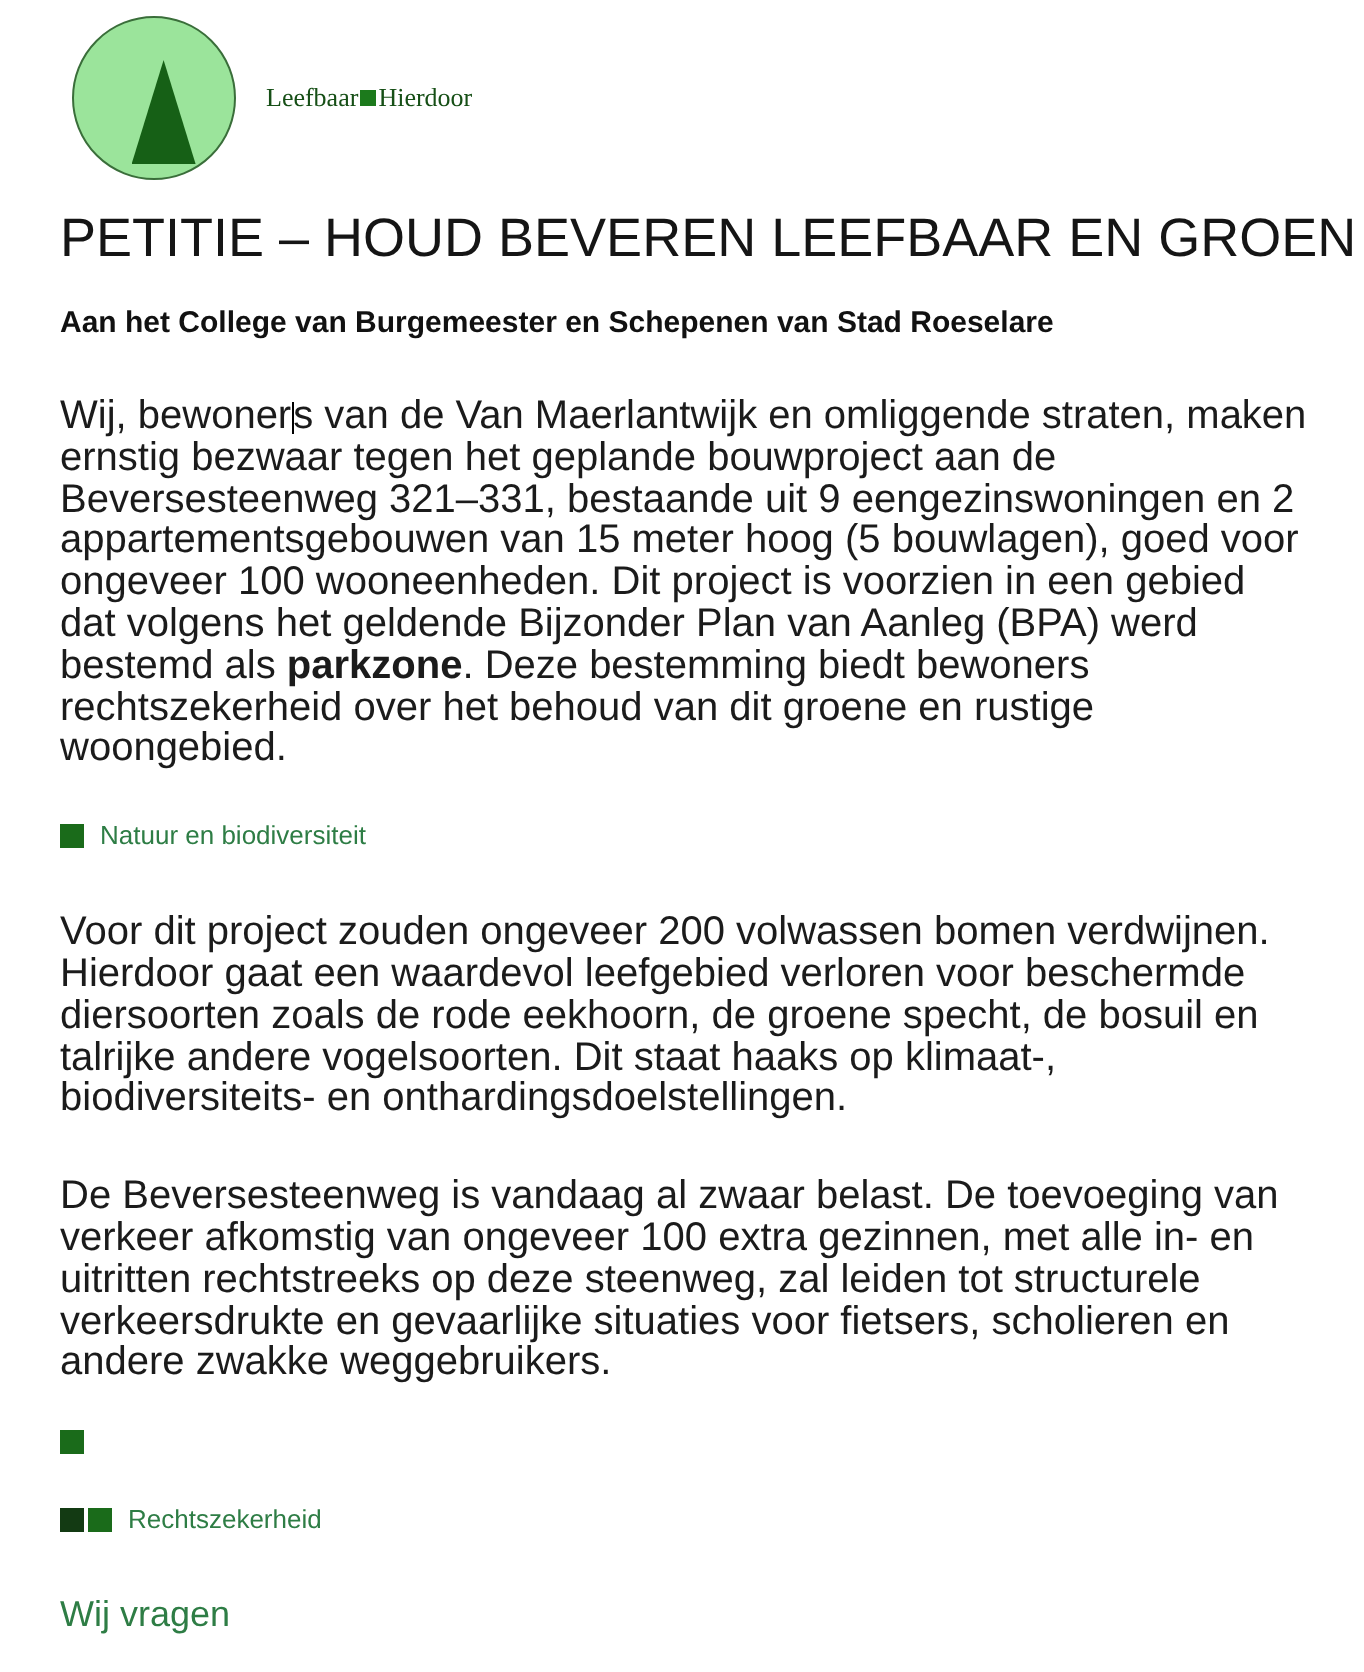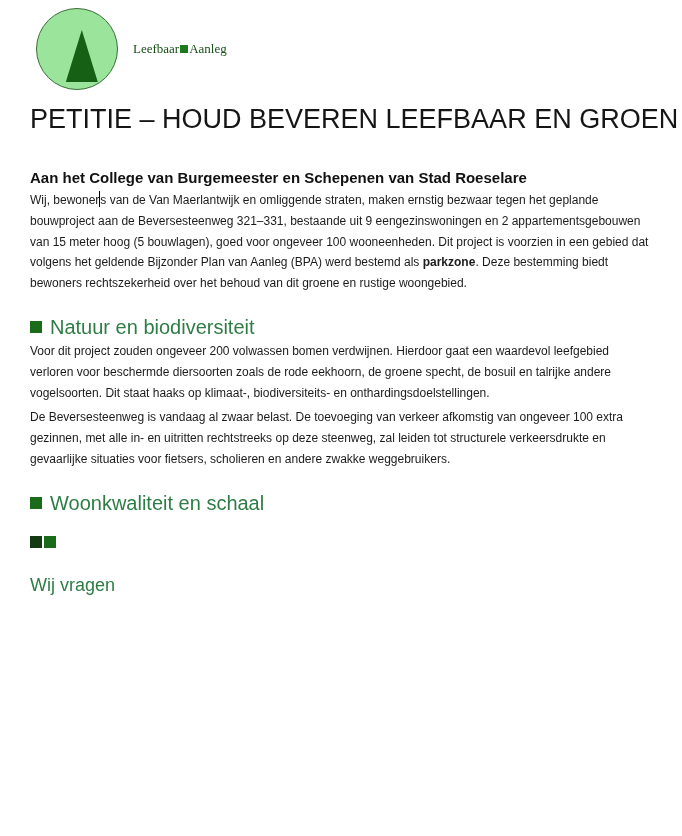--- a/index.html
+++ b/index.html
@@ -42,56 +42,56 @@
     display:flex;align-items:center;
   }
   .brand-square{display:inline-block;width:8px;height:8px;background:#1c7a1c;margin:0 1px;}
 
   
   .title{
     margin-top:12px;text-align:left;
     font-size:27px;line-height:30px;color:#151515;
     font-weight:400;white-space:nowrap;
   }
-  .addressee{margin-top:35px;font-size:15px;font-weight:bold;color:#111;}
+  .addressee{margin-top:19px;font-size:15px;font-weight:bold;color:#111;}
 
   
-  .body-text{font-size:12px;line-height:20.8px;margin-top:4px;color:var(--body-text);}
+  .body-text{font-size:20px;line-height:20.8px;margin-top:28px;color:var(--body-text);}
   .caret{
     display:inline-block;width:0;height:16px;
     border-left:1.5px solid #000;
     vertical-align:-3px;
   }
   .bold{font-weight:bold;}
 
   
   .section-heading{
     margin-top:23px;
     display:flex;align-items:center;
-    font-size:20px;line-height:20px;color:var(--heading-green);
+    font-size:13px;line-height:20px;color:var(--heading-green);
   }
   .square{width:12px;height:12px;background:var(--marker-green);display:inline-block;margin-right:8px;flex:0 0 auto;}
   .square.dark{background:var(--marker-dark);margin-right:2px;}
   .square.second{margin-right:8px;}
 
   .demands-heading{margin-top:27px;font-size:18px;color:var(--heading-green);}
 </style>
 </head>
 <body>
 
 <div class="page">
 
   <div class="logo-row">
     <div class="logo-circle">
       <div class="logo-tree"></div>
     </div>
     <div class="brand">
       <span>Leefbaar</span>
         <span class="brand-square"></span>
-        <span>Aanleg</span>
+        <span>Hierdoor</span>
     </div>
   </div>
 
   <div class="title">PETITIE – HOUD BEVEREN LEEFBAAR EN GROEN</div>
 
   <div class="addressee">Aan het College van Burgemeester en Schepenen van Stad Roeselare</div>
 
   <p class="body-text"><span>Wij, bewoner</span><span class="caret"></span><span>s van de Van Maerlantwijk en omliggende straten, maken ernstig bezwaar tegen het geplande bouwproject aan de Beversesteenweg 321–331, bestaande uit 9 eengezinswoningen en 2 appartementsgebouwen van 15 meter hoog (5 bouwlagen), goed voor ongeveer 100 wooneenheden. Dit project is voorzien in een gebied dat volgens het geldende Bijzonder Plan van Aanleg (BPA) werd bestemd als </span><span class="bold">parkzone</span><span>. Deze bestemming biedt bewoners rechtszekerheid over het behoud van dit groene en rustige woongebied.</span></p>
 
   <div>
@@ -102,28 +102,28 @@
     <p class="body-text">Voor dit project zouden ongeveer 200 volwassen bomen verdwijnen. Hierdoor gaat een waardevol leefgebied verloren voor beschermde diersoorten zoals de rode eekhoorn, de groene specht, de bosuil en talrijke andere vogelsoorten. Dit staat haaks op klimaat-, biodiversiteits- en onthardingsdoelstellingen.</p>
   </div>
 
   <div>
     <p class="body-text">De Beversesteenweg is vandaag al zwaar belast. De toevoeging van verkeer afkomstig van ongeveer 100 extra gezinnen, met alle in- en uitritten rechtstreeks op deze steenweg, zal leiden tot structurele verkeersdrukte en gevaarlijke situaties voor fietsers, scholieren en andere zwakke weggebruikers.</p>
   </div>
 
   <div>
     <div class="section-heading">
       <span class="square"></span>
-      <span>Woonkwaliteit en schaal</span>
     </div>
   </div>
 
   <div>
     <div class="section-heading">
       <span class="square dark"></span>
       <span class="square second"></span>
+      <span>Rechtszekerheid</span>
     </div>
   </div>
 
   <div>
     <div class="demands-heading">Wij vragen</div>
 
   </div>
 
 </div>
 

